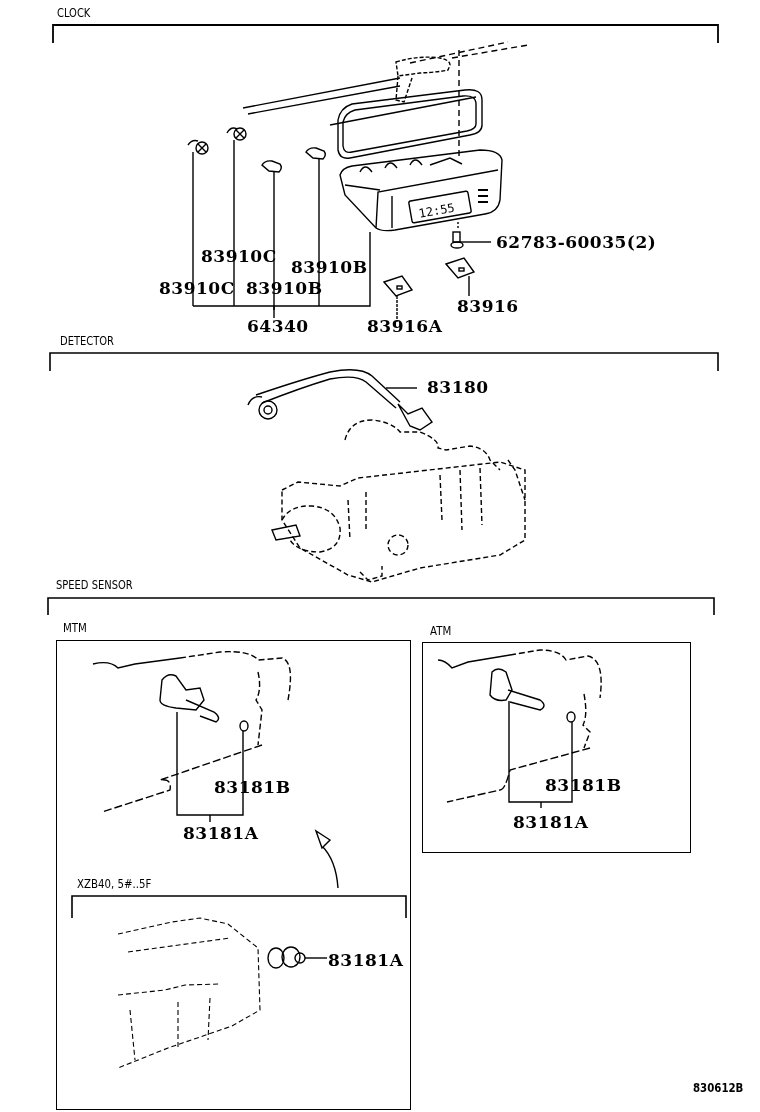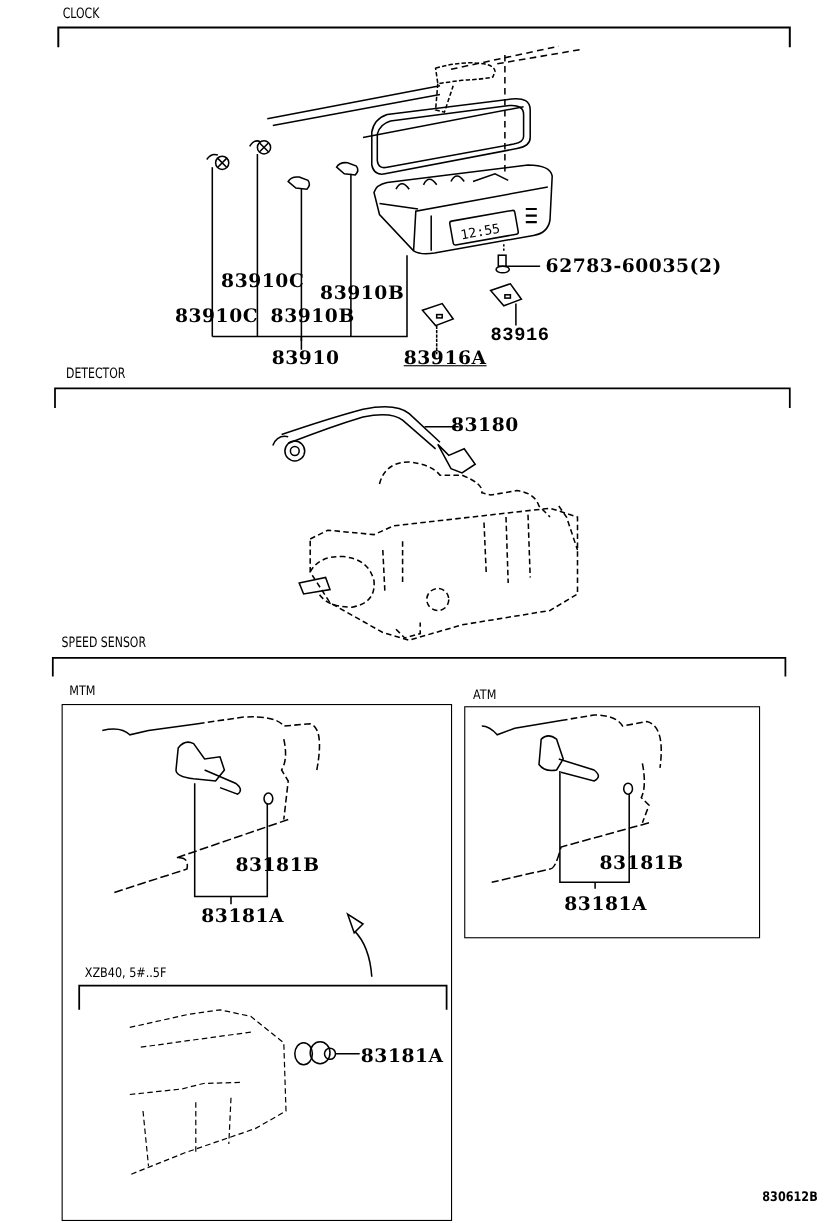--- a/index.html
+++ b/index.html
@@ -172,26 +172,26 @@
 <div class="sec-title" style="left:56px; top:577px;">SPEED SENSOR</div>
 
 <div class="sub-title" style="left:63px; top:621px;">MTM</div>
 <div class="sub-title" style="left:430px; top:624px;">ATM</div>
 <div class="sub-title" style="left:77px; top:877px;">XZB40, 5#..5F</div>
 
 <div class="part" style="left:201px; top:246px;">83910C</div>
 <div class="part" style="left:291px; top:257px;">83910B</div>
 <div class="part" style="left:159px; top:278px;">83910C</div>
 <div class="part" style="left:246px; top:278px;">83910B</div>
-<div class="part" style="left:247px; top:316px;">83910</div>
-<div class="part" style="left:367px; top:316px;text-decoration:underline;">83916A</div>
-<div class="part" style="left:446px; top:296px;font-family:Liberation Mono, monospace;">83916</div>
+<div class="part" style="left:247px; top:316px;">64340</div>
+<div class="part" style="left:367px; top:316px;">83916A</div>
+<div class="part" style="left:457px; top:296px;">83916</div>
 <div class="part" style="left:496px; top:232px;">62783-60035(2)</div>
 
-<div class="part" style="left:410px; top:377px;">83180</div>
+<div class="part" style="left:427px; top:377px;">83180</div>
 
 <div class="part" style="left:214px; top:777px;">83181B</div>
 <div class="part" style="left:183px; top:823px;">83181A</div>
 
 <div class="part" style="left:545px; top:775px;">83181B</div>
 <div class="part" style="left:513px; top:812px;">83181A</div>
 
 <div class="part" style="left:328px; top:950px;">83181A</div>
 
 <div class="ref" style="left:693px; top:1081px;">830612B</div>

